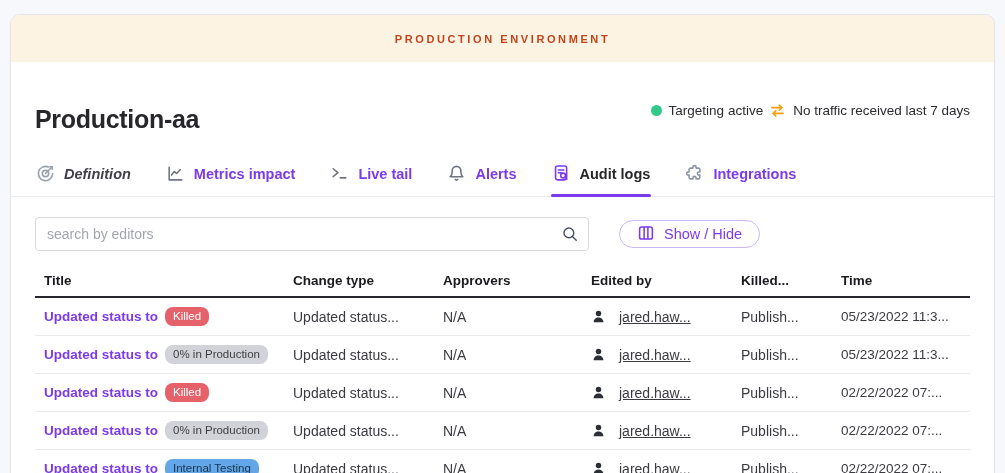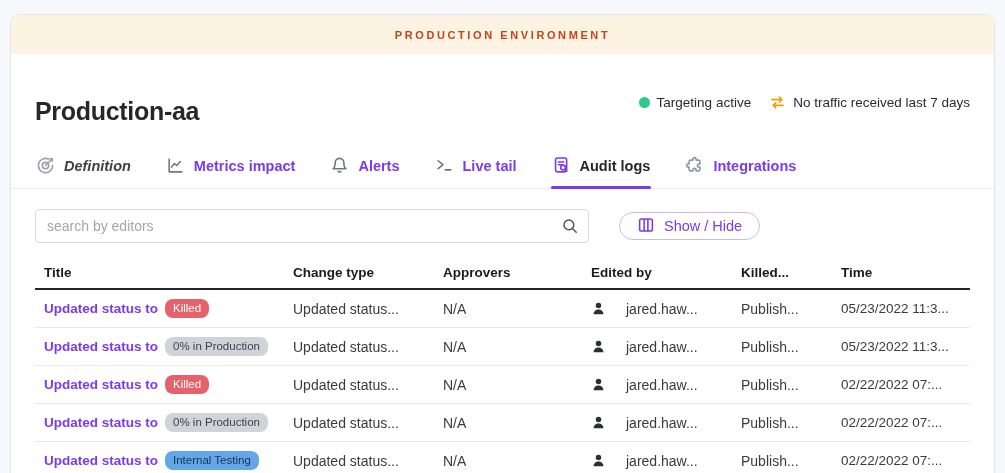--- a/index.html
+++ b/index.html
@@ -15,35 +15,35 @@
     left: 10px; top: 14px;
     width: 985px; height: 470px;
     background: #ffffff;
     border: 1px solid #e3e5ea;
     border-radius: 10px;
     box-shadow: 0 1px 2px rgba(20,20,40,.05);
     overflow: hidden;
   }
   
   .env-banner {
-    height: 39px;
+    height: 47px;
     background: #fcf3e2;
     display: flex; align-items: center; justify-content: center;
     color: #c2441c;
     font-size: 11px; font-weight: 700;
     letter-spacing: 2.6px;
     text-transform: uppercase;
   }
   
   .header-row {
     display: flex; align-items: center; justify-content: space-between;
     padding: 24px 24px 20px 24px;
   }
   .page-title { font-size: 25px; font-weight: 700; color: #26262b; letter-spacing: -0.3px; margin-top: 19px; }
-  .status-group { display: flex; align-items: center; gap: 18px; }
+  .status-group { display: flex; align-items: center; gap: 6px; }
   .status-item { display: flex; align-items: center; gap: 7px; font-size: 13.5px; color: #2b2b30; }
   .dot { width: 11px; height: 11px; border-radius: 50%; background: #31c98a; display: inline-block; }
   .status-item svg { display: block; }
   
   .tabs {
     display: flex; gap: 33px;
     padding: 0 24px;
     border-bottom: 1px solid #eaebef;
   }
   .tab {
@@ -135,21 +135,21 @@
     margin-left: 7px;
     padding: 3px 8px 4px 8px;
     border-radius: 8px;
     font-size: 11.5px;
     vertical-align: 1px;
     white-space: nowrap;
   }
   .badge-red  { background: #e5626b; color: #ffffff; }
   .badge-gray { background: #d2d3d8; color: #3f3f46; }
   .badge-blue { background: #64a7e8; color: #17344f; }
-  .editedby-cell { display: flex; gap: 20px; }
+  .editedby-cell { display: flex; gap: 13px; text-decoration: underline; }
   .editedby-cell svg { display: block; flex: 0 0 auto; }
   .time-cell { font-size: 13.5px; }
 </style>
 </head>
 <body>
 
 <div class="card">
 
   <div class="env-banner">
     <span>PRODUCTION ENVIRONMENT</span>
@@ -193,34 +193,34 @@
         <svg width="19" height="19" viewBox="0 0 24 24" fill="none" stroke="#6f7680" stroke-width="2" stroke-linecap="round" stroke-linejoin="round">
           <path d="M4 4v16h16"></path>
             <path d="m7 14 3.5-4.5 3 2.5L18 7"></path>
         </svg>
       </span>
       <span>Metrics impact</span>
     </div>
     <div class="tab">
       <span>
         <svg width="19" height="19" viewBox="0 0 24 24" fill="none" stroke="#6f7680" stroke-width="2" stroke-linecap="round" stroke-linejoin="round">
+          <path d="m4 6 6 5-6 5"></path>
+            <path d="M13 17.5h7"></path>
+        </svg>
+      </span>
+      <span>Live tail</span>
+    </div>
+    <div class="tab">
+      <span>
+        <svg width="19" height="19" viewBox="0 0 24 24" fill="none" stroke="#6f7680" stroke-width="2" stroke-linecap="round" stroke-linejoin="round">
           <path d="M6.5 8.5a5.5 5.5 0 0 1 11 0c0 6 2.5 7.5 2.5 7.5H4s2.5-1.5 2.5-7.5"></path>
           <path d="M10.4 19.5a1.9 1.9 0 0 0 3.2 0"></path>
         </svg>
       </span>
       <span>Alerts</span>
-    </div>
-    <div class="tab">
-      <span>
-        <svg width="19" height="19" viewBox="0 0 24 24" fill="none" stroke="#6f7680" stroke-width="2" stroke-linecap="round" stroke-linejoin="round">
-          <path d="m4 6 6 5-6 5"></path>
-            <path d="M13 17.5h7"></path>
-        </svg>
-      </span>
-      <span>Live tail</span>
     </div>
     <div class="tab active">
       <span>
         <svg width="19" height="19" viewBox="0 0 24 24" fill="none" stroke="#7c3aed" stroke-width="2" stroke-linecap="round" stroke-linejoin="round">
           <rect x="4.5" y="2.5" width="14" height="17.5" rx="2.5"></rect>
           <path d="M8 7.5h7"></path>
             <path d="M8 11h4.5"></path>
           <circle cx="14" cy="14.5" r="3" fill="#ffffff"></circle>
           <path d="m16.3 16.8 2.4 2.4"></path>
         </svg>

